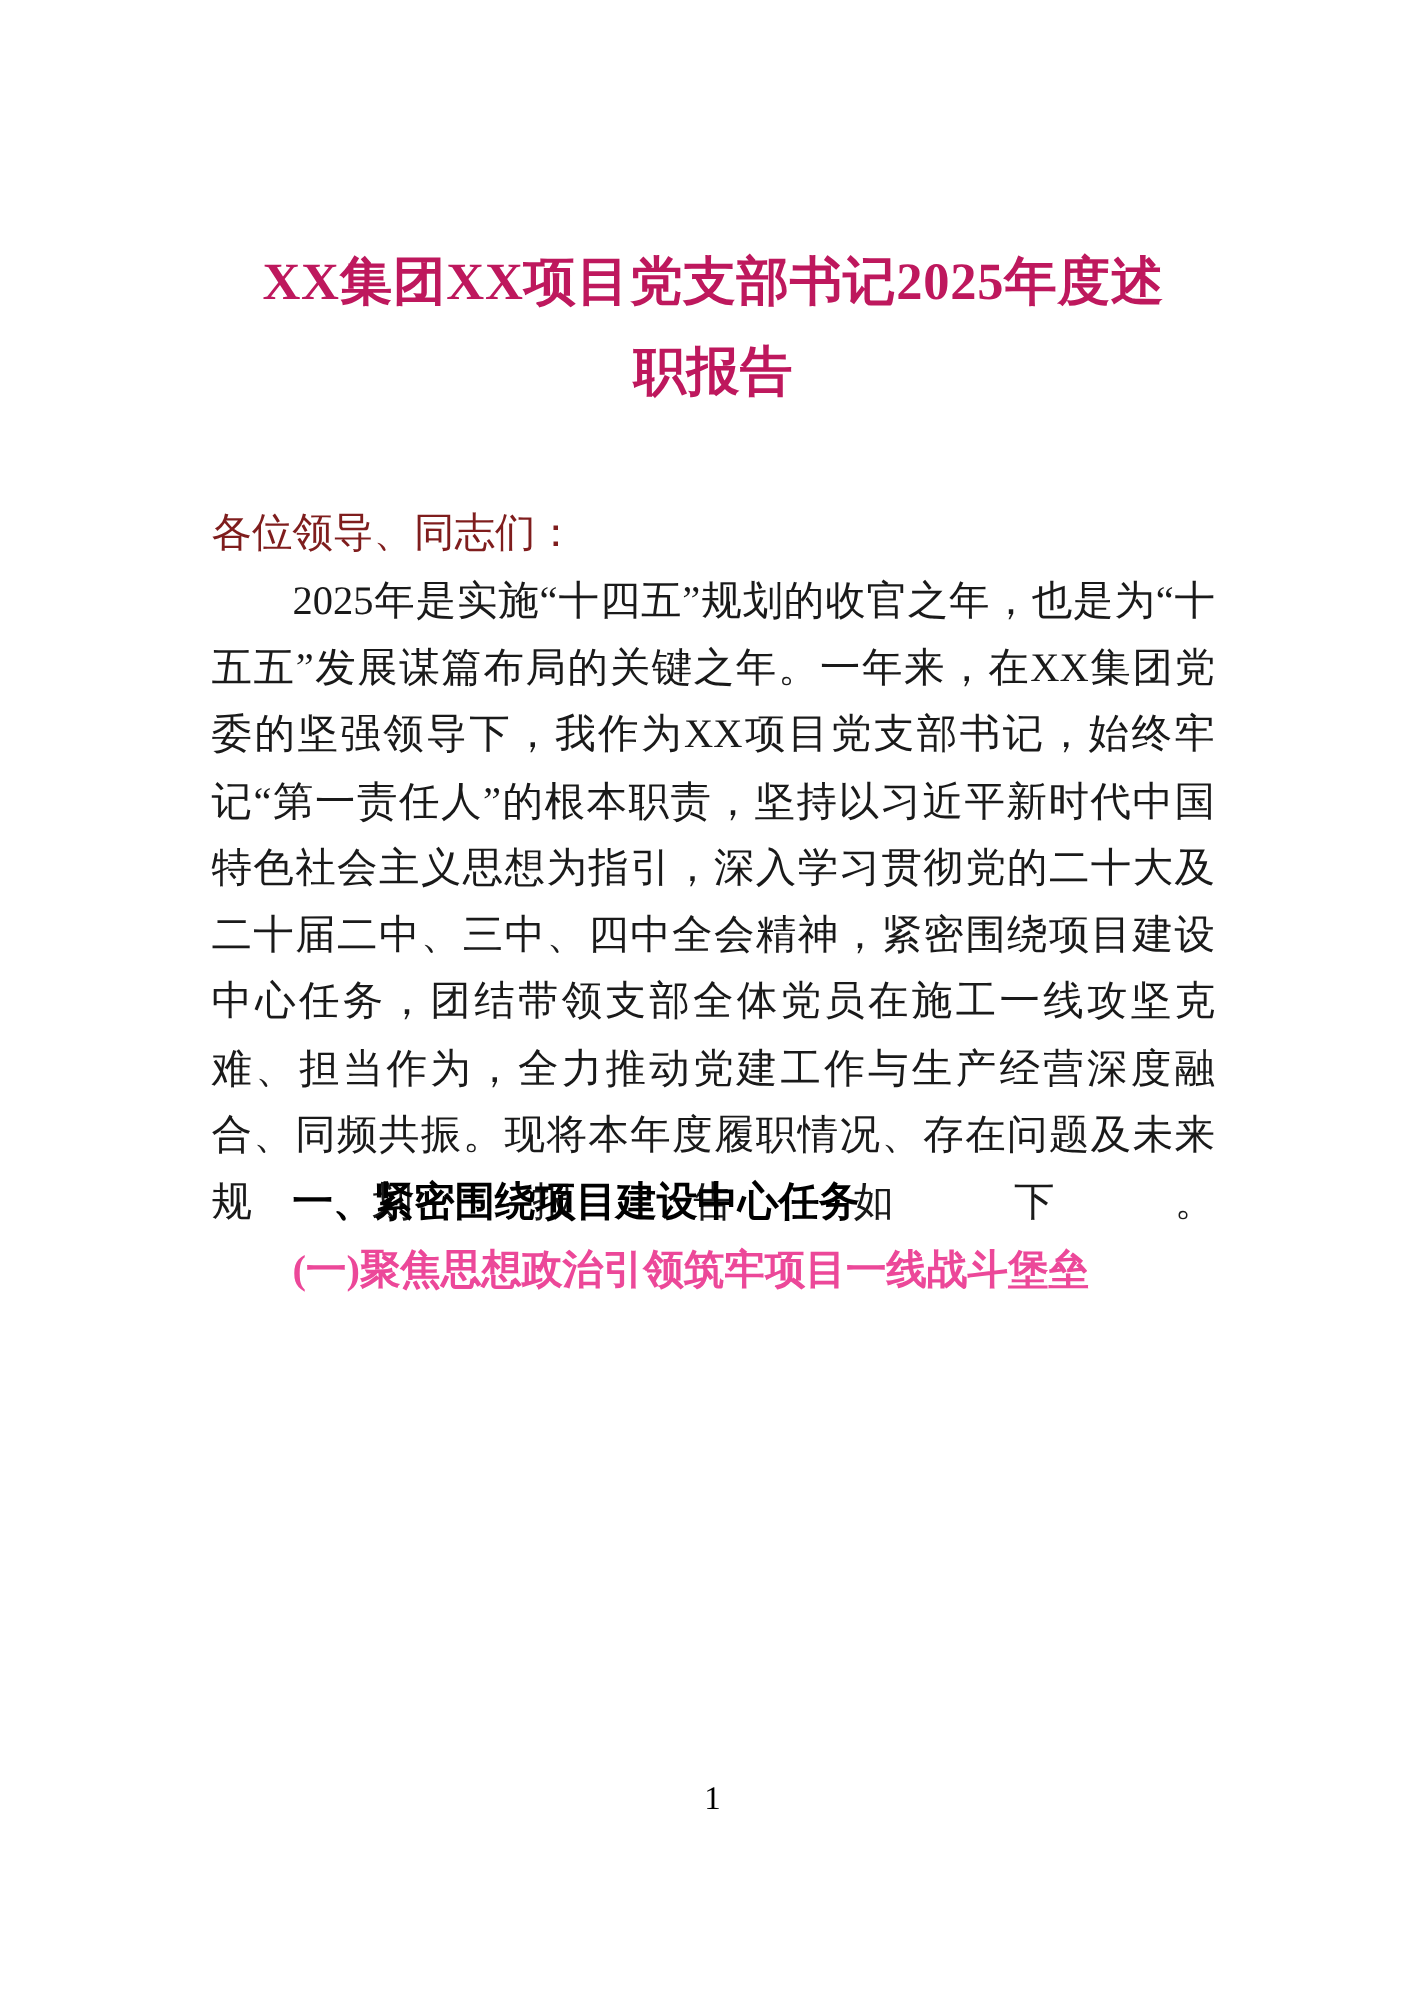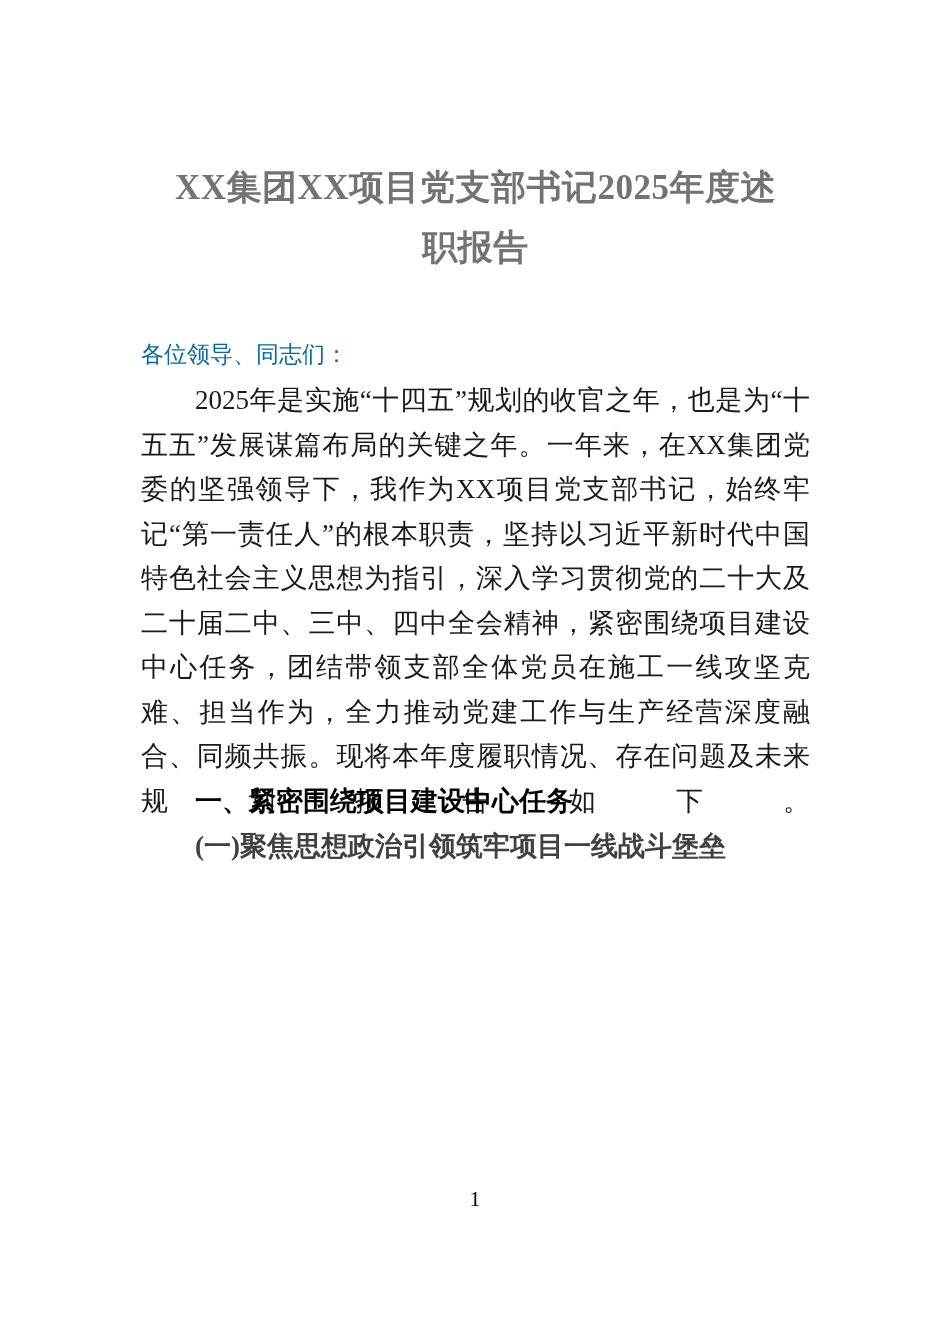--- a/index.html
+++ b/index.html
@@ -24,21 +24,21 @@
     padding: 0;
     position: absolute;
     left: 141px;
     top: 158px;
     width: 669px;
     font-family: "Liberation Serif", "DejaVu Serif", serif;
     font-weight: bold;
     font-size: 35px;
     line-height: 60px;
     text-align: center;
-    color: #737373;
+    color: #be185d;
     letter-spacing: 0.5px;
   }
 
   
   .para {
     position: absolute;
     left: 141px;
     width: 669px;
     margin: 0;
     font-family: "Liberation Serif", "DejaVu Serif", serif;
@@ -59,23 +59,23 @@
     text-indent: 54px;
   }
 
   
   .salutation {
     position: absolute;
     left: 141px;
     width: 669px;
     margin: 0;
     font-family: "Liberation Serif", "DejaVu Serif", serif;
-    font-size: 23px;
+    font-size: 27px;
     line-height: 44.5px;
-    color: #0369a1;
+    color: #7f1d1d;
     text-align: left;
   }
 
   
   .heading1 {
     position: absolute;
     left: 141px;
     width: 669px;
     margin: 0;
     font-family: "Liberation Sans", "DejaVu Sans", sans-serif;
@@ -91,21 +91,21 @@
   
   .heading2 {
     position: absolute;
     left: 141px;
     width: 669px;
     margin: 0;
     font-family: "Liberation Serif", "DejaVu Serif", serif;
     font-weight: bold;
     font-size: 27px;
     line-height: 44.5px;
-    color: #404040;
+    color: #ec4899;
     text-indent: 54px;
     text-align: left;
   }
 
   
   .page-number {
     position: absolute;
     left: 0;
     top: 1186px;
     width: 950px;

